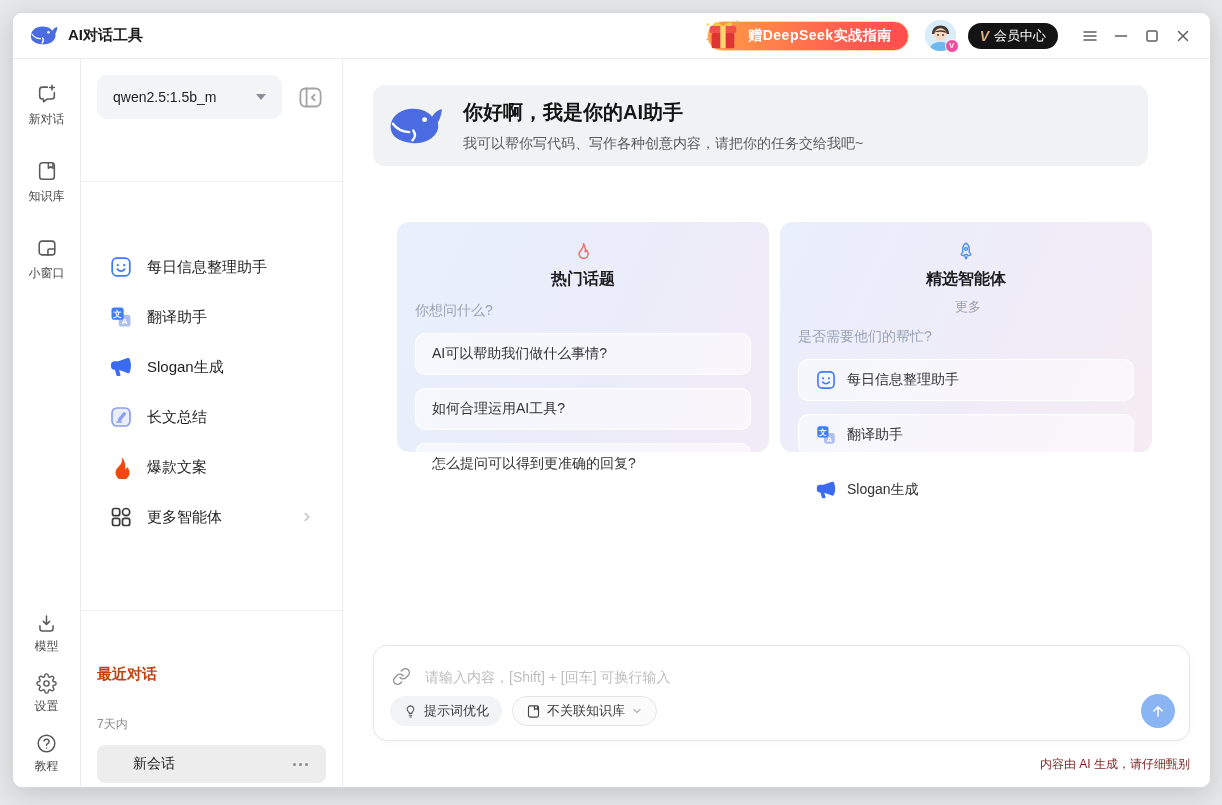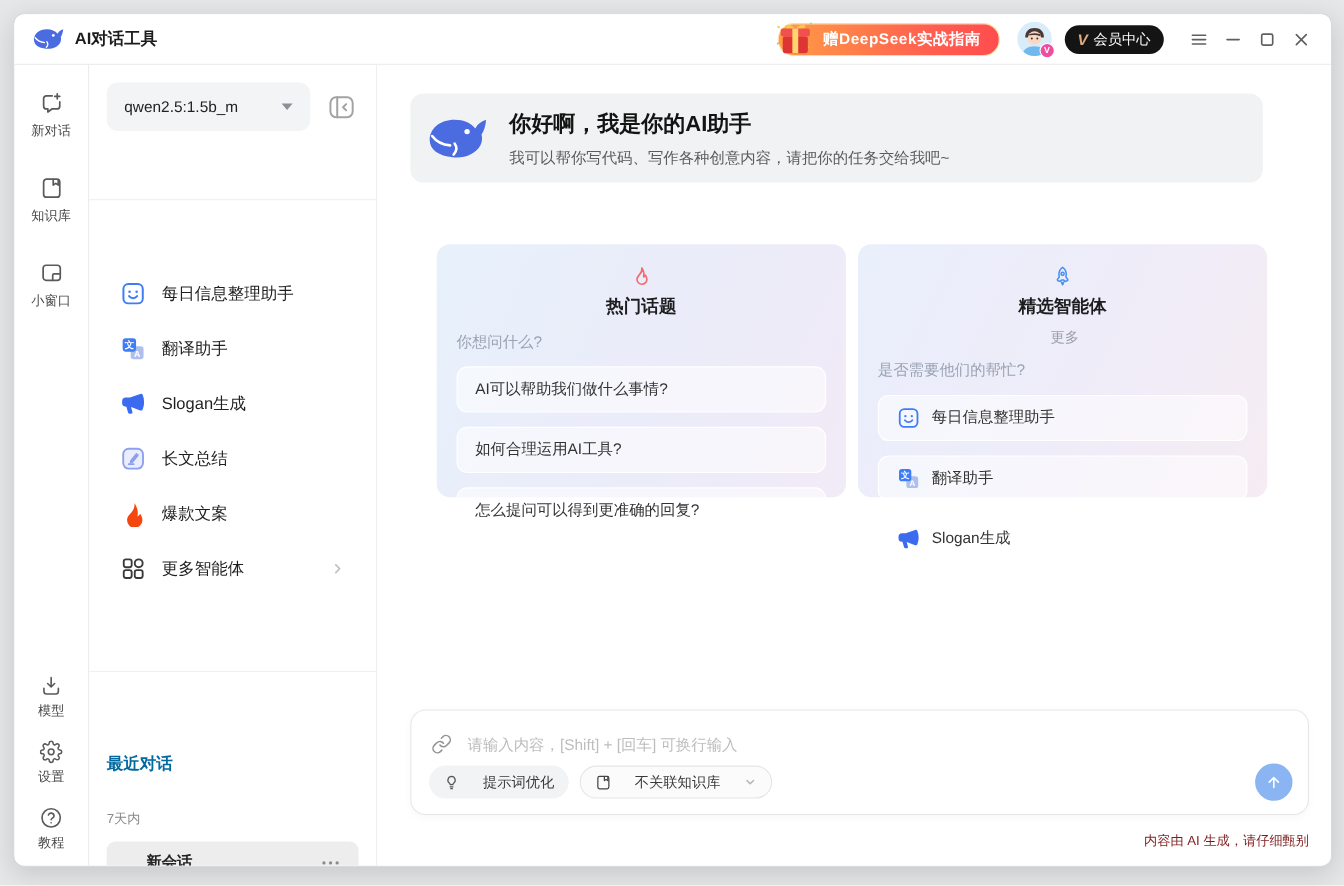--- a/index.html
+++ b/index.html
@@ -76,27 +76,27 @@
   }
   .collapse-btn { margin-left:12px; width:32px; height:32px; background:none; border:none;
     display:flex; align-items:center; justify-content:center; cursor:pointer; }
   .sb-divider { border-bottom:1px solid #f0f0f0; margin-top:14px; }
   .assist-list { padding:12px 16px 6px; }
   .assist-item { display:flex; align-items:center; gap:14px; padding:13px 12px;
     border-radius:8px; cursor:pointer; }
   .assist-label { font-size:15px; color:#1f1f1f; }
   .assist-item .chev { margin-left:auto; }
   .recent { padding:6px 16px 0; }
-  .recent-title { font-size:15px; font-weight:700; color:#0369a1; margin-top:20px; }
+  .recent-title { font-size:15px; font-weight:700; color:#c2410c; }
   .recent-group { font-size:12px; color:#8a8a8a; margin-top:32px; }
   .recent-item {
     margin-top:12px; height:38px; background:#ededee; border-radius:8px;
     display:flex; align-items:center; padding:0 14px 0 36px; cursor:pointer;
   }
-  .recent-item-label { font-size:14px; color:#222;font-weight:bold; }
+  .recent-item-label { font-size:14px; color:#222; }
   .recent-more { margin-left:auto; display:flex; gap:3px; cursor:pointer; padding:4px; }
   .recent-more i { width:3px; height:3px; border-radius:50%; background:#8b8b8b; }
   
   .main { flex:1; display:flex; flex-direction:column; padding:26px 20px 10px 30px; min-width:0; background:#fff; }
   .welcome {
     margin-right:42px; background:#f1f2f3; border-radius:12px; height:81px;
     display:flex; align-items:center; gap:18px; padding:0 20px 0 14px;
   }
   .welcome-title { font-size:20px; font-weight:700; color:#141414; }
   .welcome-sub { font-size:14px; color:#5c5c5c; margin-top:9px; }
@@ -119,21 +119,21 @@
     position:relative; padding:21px 18px 0; background:#fff;
     box-shadow:0 2px 8px rgba(0,0,0,.03);
   }
   .composer-top { display:flex; align-items:center; gap:14px; }
   .composer-input { flex:1; border:none; outline:none; font-size:14px; color:#333;
     font-family:"Liberation Sans","DejaVu Sans",sans-serif; background:transparent; }
   .composer-input::placeholder { color:#bdbdbd; }
   .composer-bottom { position:absolute; left:16px; right:14px; bottom:12px;
     display:flex; align-items:center; gap:10px; }
   .chip {
-    height:30px; border-radius:15px; display:flex; align-items:center; gap:21px;
+    height:30px; border-radius:15px; display:flex; align-items:center; gap:6px;
     padding:0 13px; font-size:13px; color:#3a3a3a; cursor:pointer; border:none;
     background:#f2f3f5; font-family:inherit;
   }
   .chip.outline { background:#fbfbfc; border:1px solid #e4e5e8; }
   .send-btn {
     margin-left:auto; width:34px; height:34px; border-radius:50%;
     background:#8ab5f2; border:none; display:flex; align-items:center; justify-content:center;
     cursor:pointer;
   }
   .disclaimer { text-align:right; font-size:12px; color:#7f1d1d; padding:15px 0 4px; }

